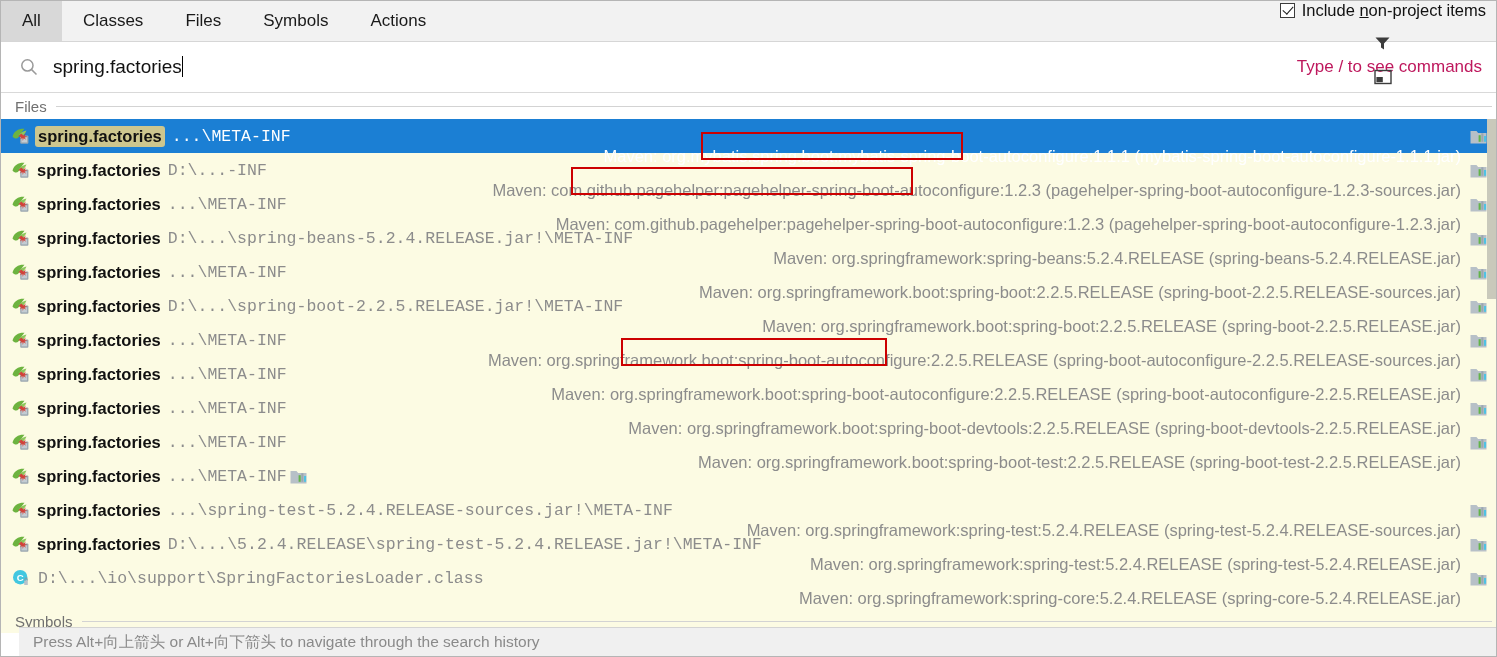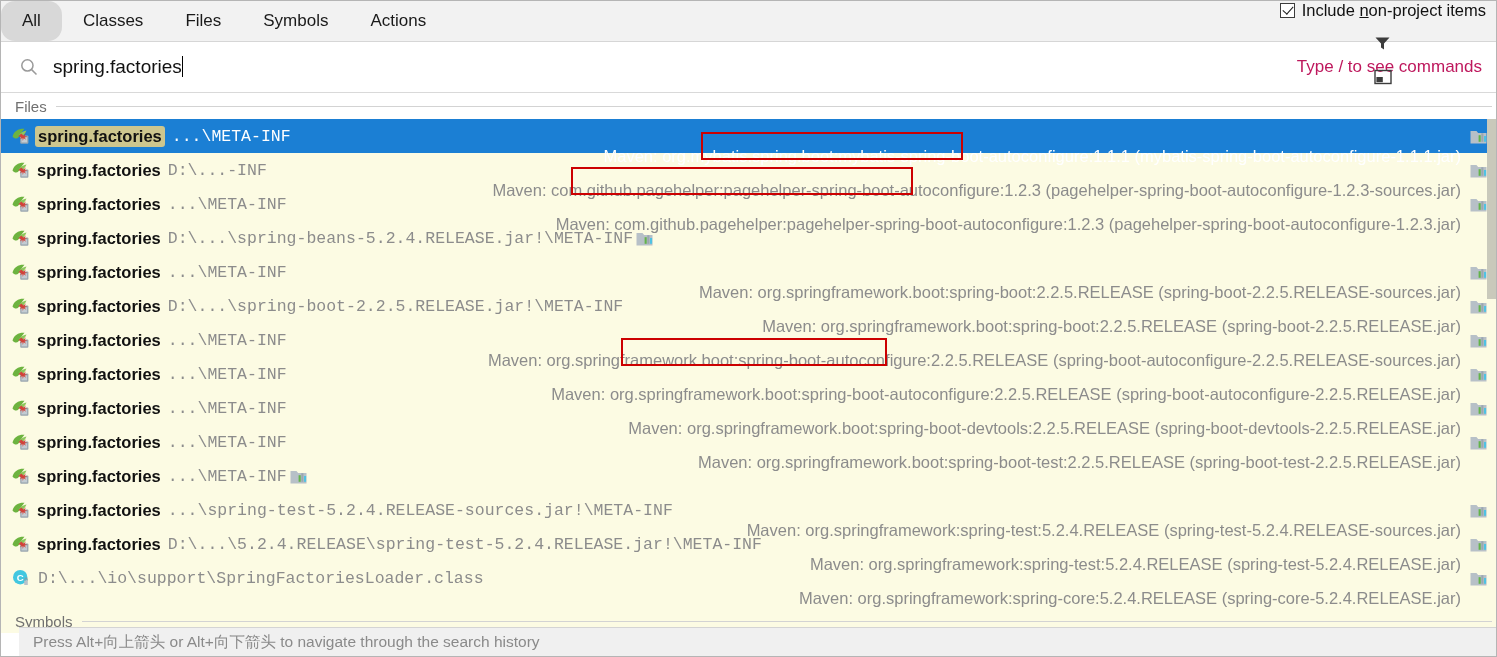--- a/index.html
+++ b/index.html
@@ -34,21 +34,20 @@
     border-bottom: 1px solid #d6d6d6;
   }
   .tab {
     display: flex;
     align-items: center;
     padding: 0 21px;
     font-size: 17px;
     color: #1a1a1a;
     cursor: pointer;
     user-select: none;
-    border-radius: 14px;
   }
   .tab.selected {
     background: #d8d8d8;
   }
   .tabbar-right {
     margin-left: auto;
     display: flex;
     align-items: center;
     padding-right: 10px;
     gap: 14px;
@@ -388,20 +387,21 @@
             <svg class="fileico" viewBox="0 0 20 20" aria-hidden="true">
               <path d="M1.5 10.5 C3 4.5 8.5 2.2 13.5 2.8 C11 5.2 9.8 8.4 7.6 11.2 C5.8 13.4 3.4 12.8 1.5 10.5 Z" fill="#6db33f"></path>
               <path d="M8.5 8.2 C10.5 6.4 13 5 15.5 4.6 C14.2 7.8 12 10.2 9.2 11.6 Z" fill="#8dc75d"></path>
               <rect x="9.2" y="9.6" width="8.2" height="8.2" rx="1" fill="#9aa7b0"></rect>
               <rect x="10.5" y="11.4" width="5.6" height="5" fill="#c3ccd3"></rect>
               <path d="M10.2 7.4 l2.4 2.2 l2.2 -2.4 l-1.1 3.0 l2.8 .2 l-2.9 1.1 l1.6 2.3 l-2.6 -1.6 l-.7 2.9 l-.6 -3.0 l-2.5 1.5 l1.4 -2.4 l-2.8 -.9 Z" fill="#d2433a"></path>
             </svg>
           </span>
           <span class="fname">spring.factories</span>
           <span class="fpath">D:\...\spring-beans-5.2.4.RELEASE.jar!\META-INF</span>
+          <span class="fmaven">Maven: org.springframework:spring-beans:5.2.4.RELEASE (spring-beans-5.2.4.RELEASE.jar)</span>
           <span style="flex: 0 0 auto; display: flex; align-items: center; width: 19px; height: 19px; margin-left: 2px;">
             <svg class="libico" viewBox="0 0 19 19" aria-hidden="true">
               <path d="M1.5 4 h6 l1.6 2 h8.4 v10.5 h-16 z" fill="#b7c0c7"></path>
               <rect x="9.6" y="8.2" width="2.1" height="6.6" fill="#62b34a"></rect>
               <rect x="12.3" y="6.2" width="2.1" height="8.6" fill="#9aa7b0"></rect>
               <rect x="15.0" y="9.0" width="2.1" height="5.8" fill="#4fc2e3"></rect>
             </svg>
           </span>
         </div>
         <div class="row">

